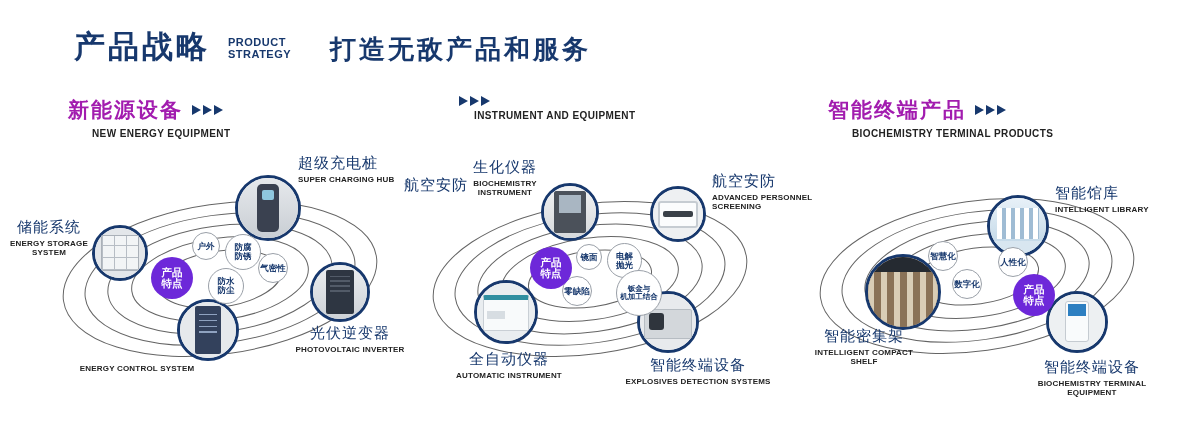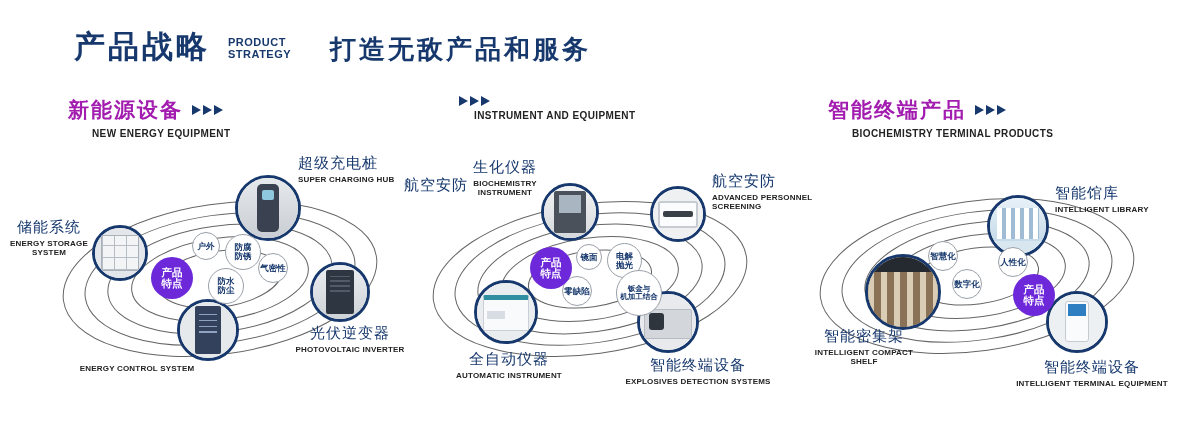--- a/index.html
+++ b/index.html
@@ -299,21 +299,21 @@
     <div class="zh">智能密集架</div>
     <div class="en">INTELLIGENT COMPACT
 SHELF</div>
   </div>
 
   <div class="node" style="left:1046px;top:291px;width:62px;height:62px">
       <div class="img img-terminal"></div>
     </div>
   <div class="label-block" style="left:1012px;top:358px;width:160px;text-align:center">
     <div class="zh">智能终端设备</div>
-    <div class="en">INTELLIGENT TERMINAL EQUIPMENT</div>
+    <div class="en">BIOCHEMISTRY TERMINAL EQUIPMENT</div>
   </div>
 
   <div class="bubble" style="left:928px;top:241px;width:30px;height:30px">
       <span class="pre">智慧化</span>
     </div>
   <div class="bubble" style="left:998px;top:247px;width:30px;height:30px">
       <span class="pre">人性化</span>
     </div>
   <div class="bubble" style="left:952px;top:269px;width:30px;height:30px">
       <span class="pre">数字化</span>

